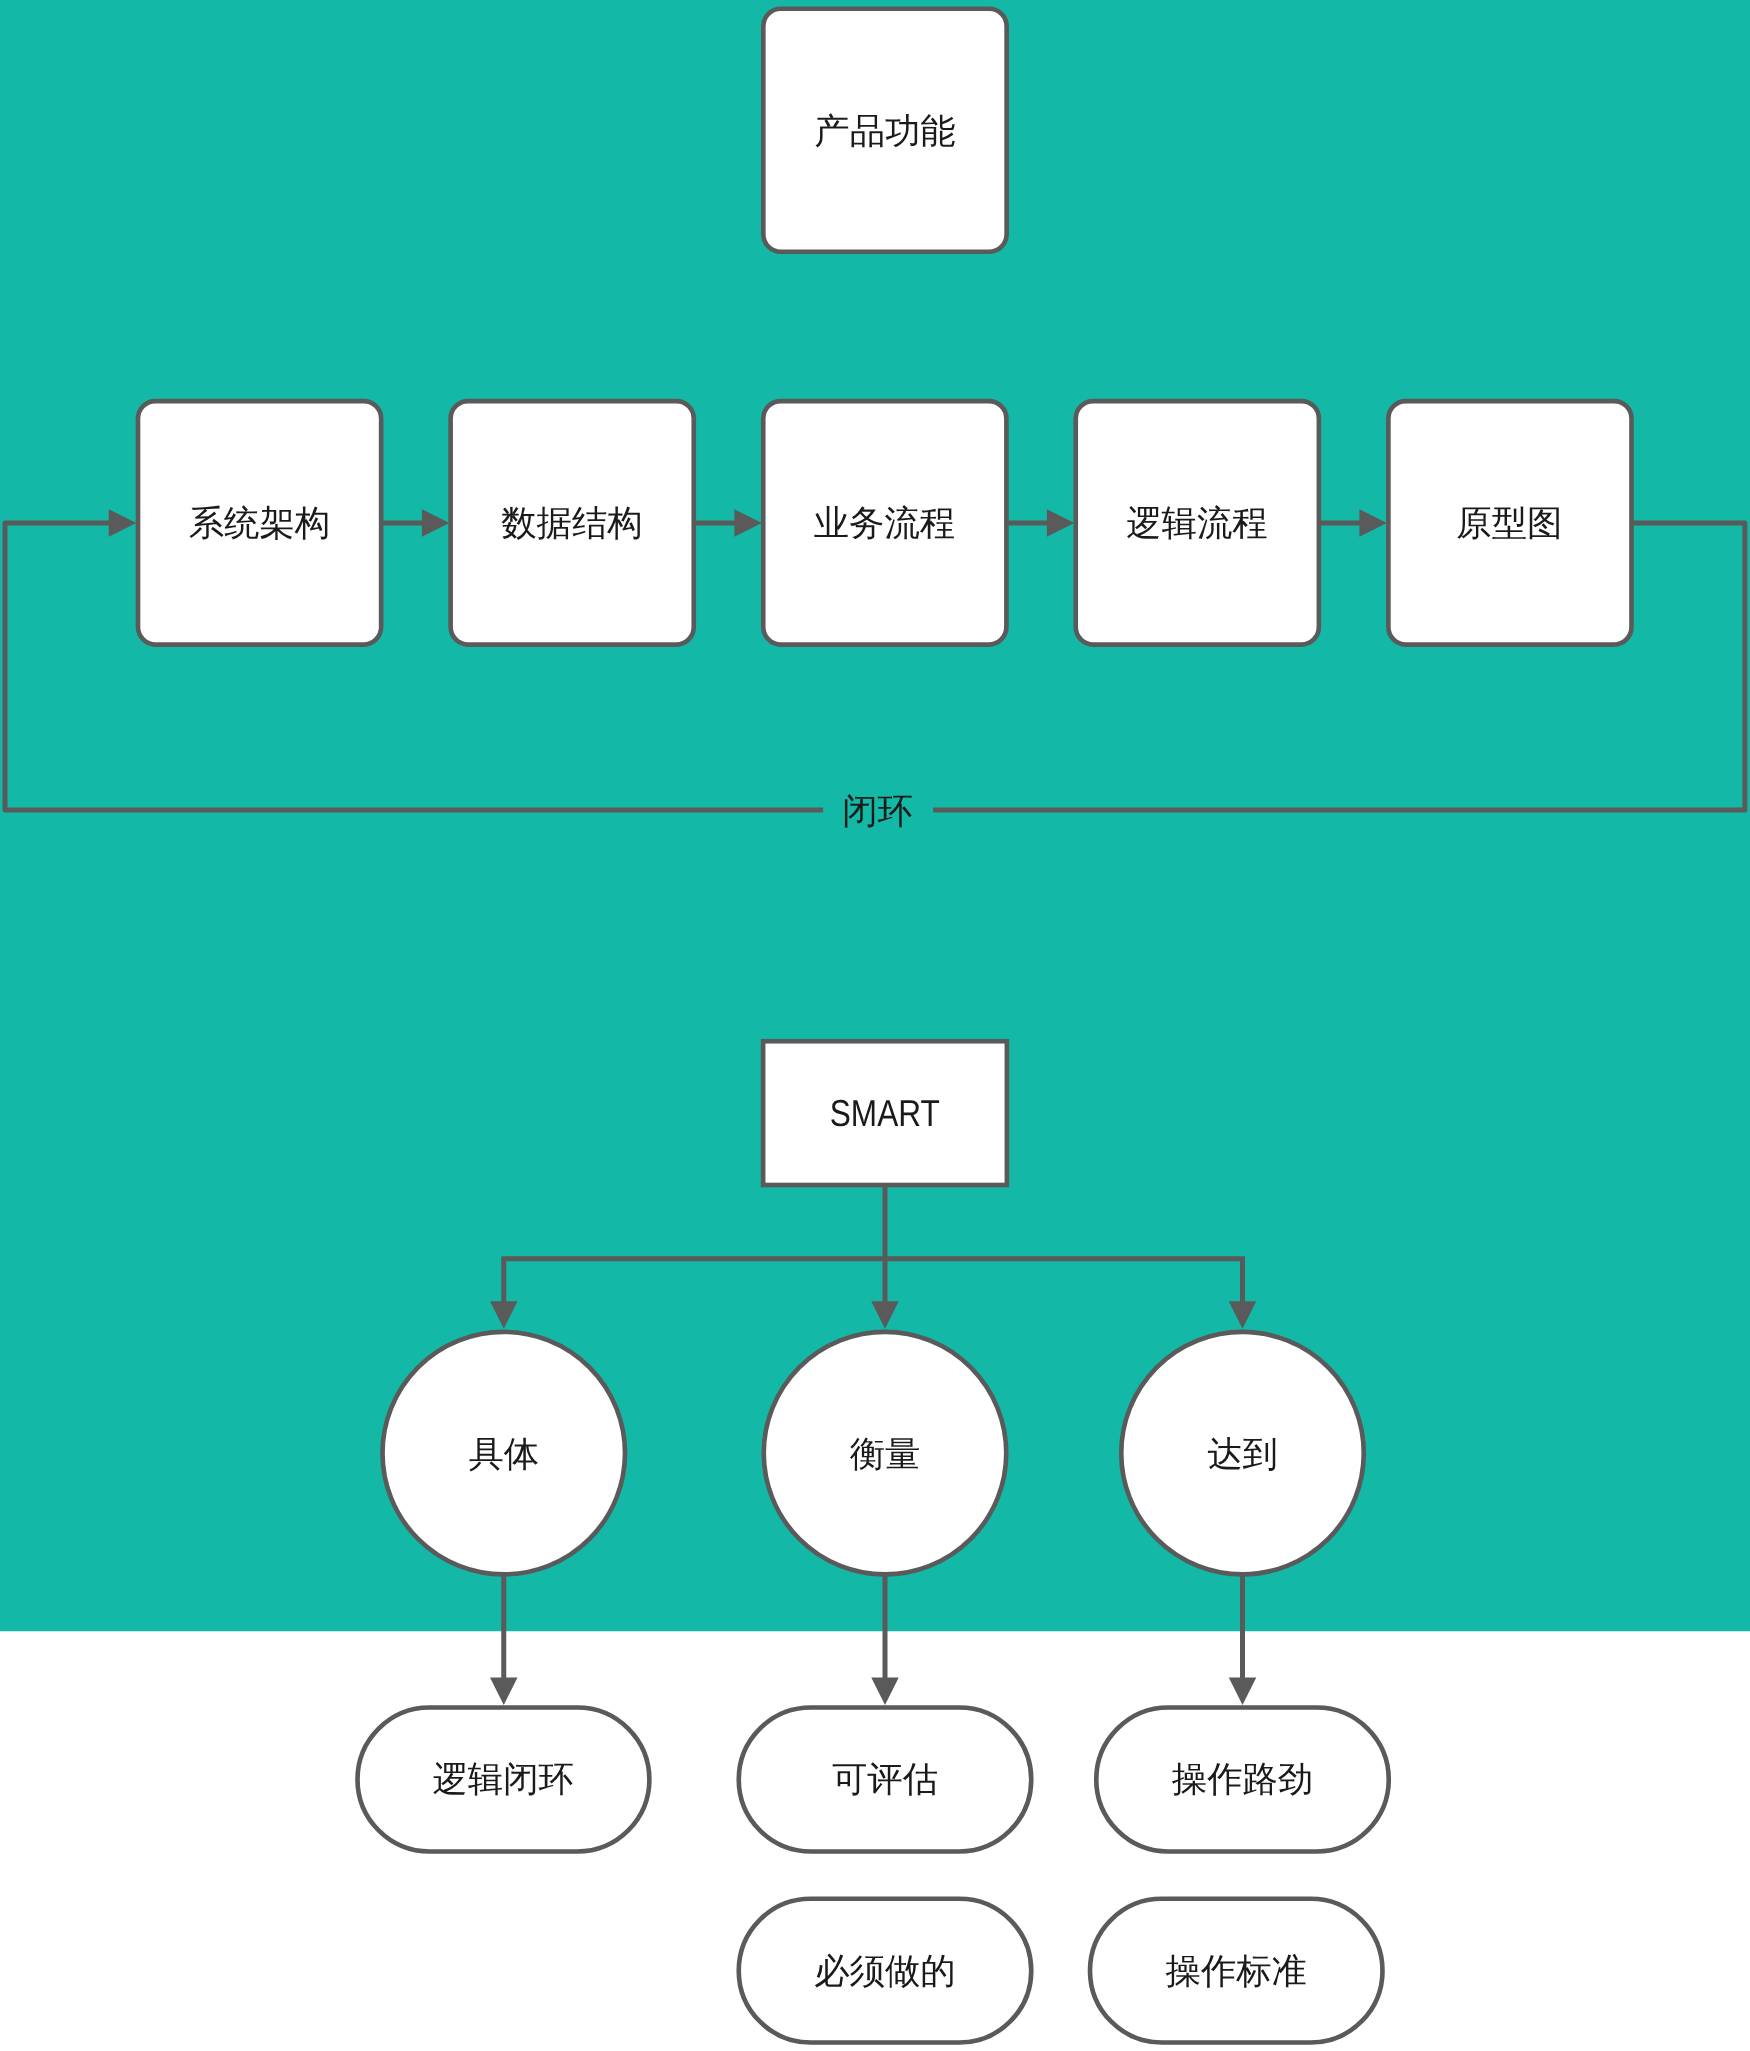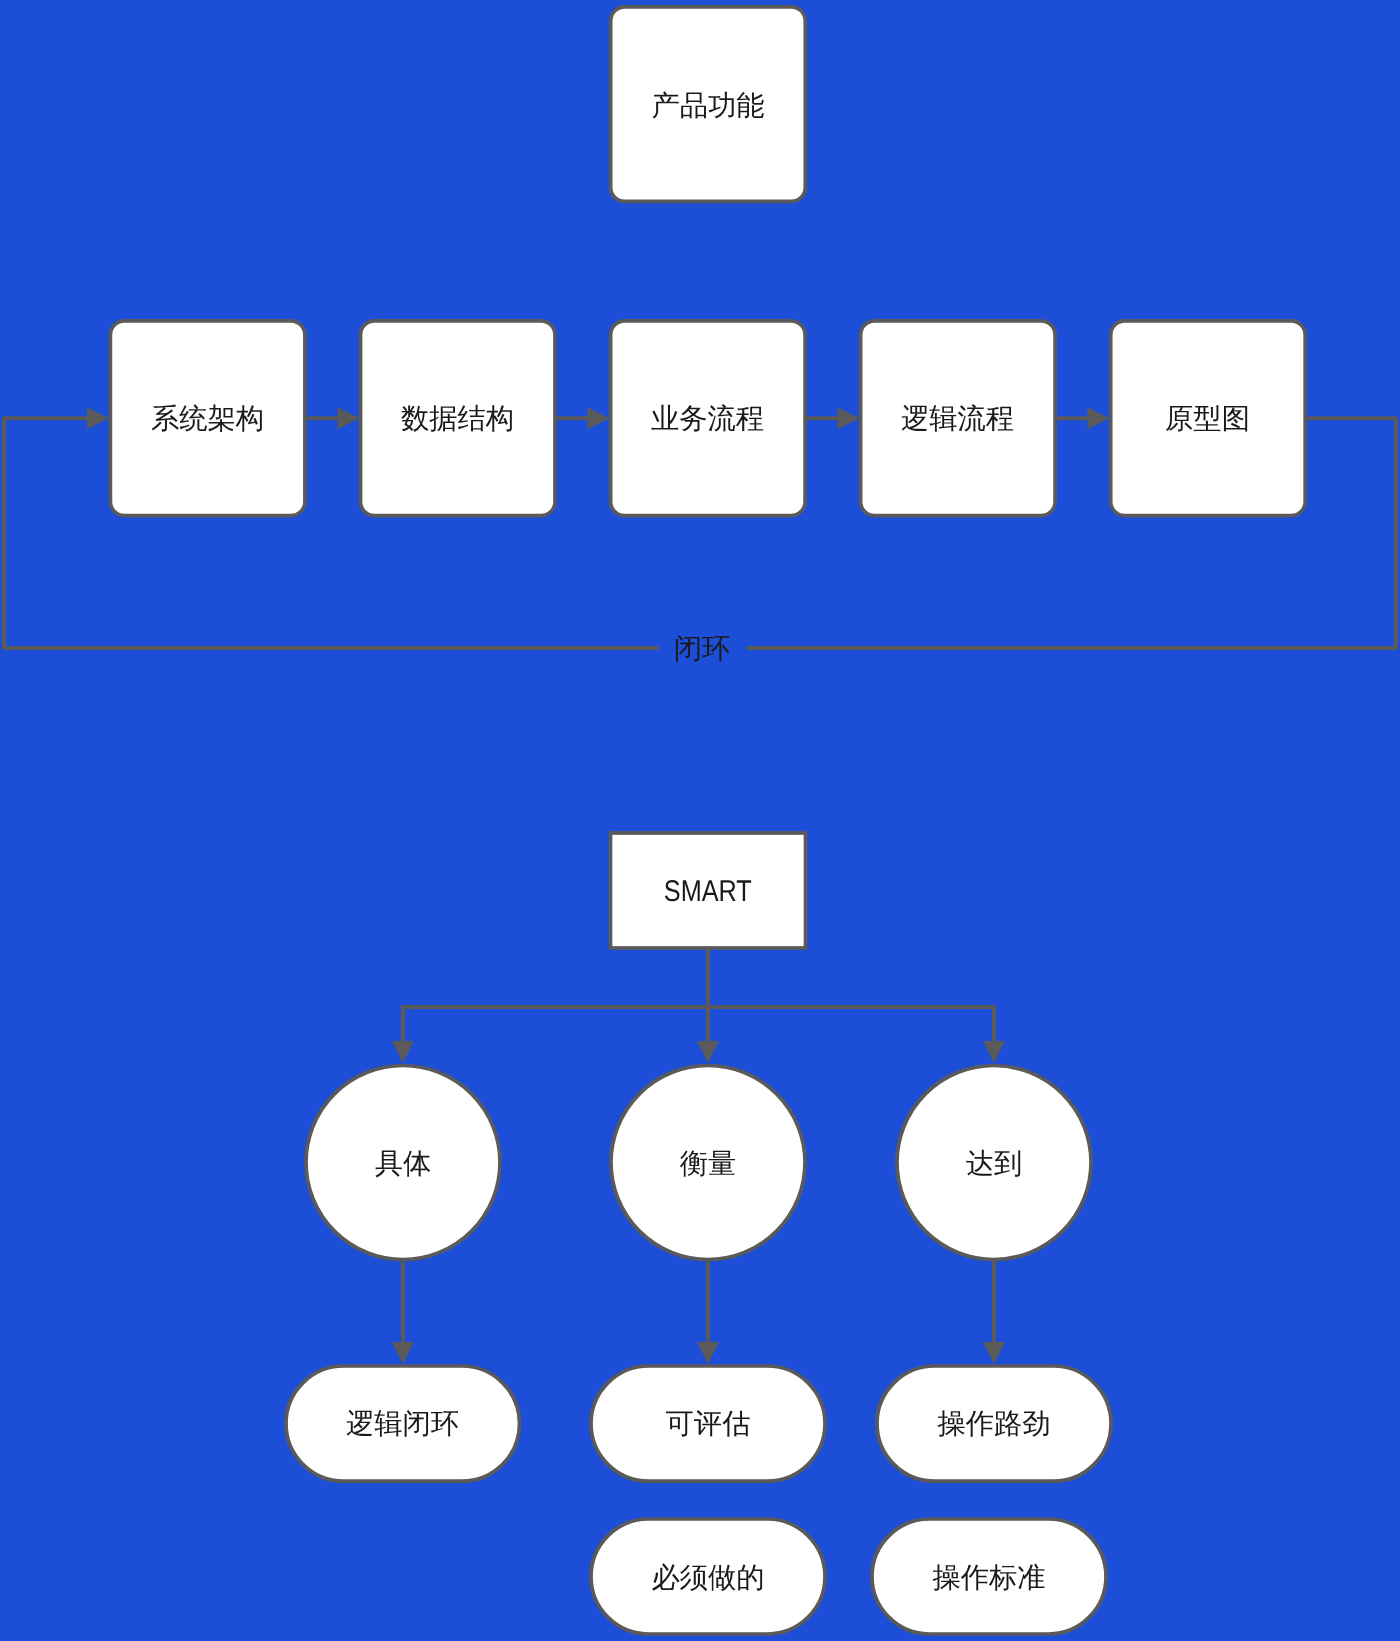--- a/index.html
+++ b/index.html
@@ -1,19 +1,19 @@
 <!DOCTYPE html>
 <html><head>
 <meta charset="utf-8">
 <title>Flow Diagram</title>
 <style>
   html,body{margin:0;padding:0;background:#ffffff;}
   body{width:1400px;height:1641px;overflow:hidden;
        font-family:"Liberation Sans",sans-serif;}
-  #canvas{position:relative;width:1400px;height:1641px;background:#1d4ed8;
+  #canvas{position:relative;width:1400px;height:1305px;background:#14b8a6;
            will-change:transform;transform:translateZ(0);}
   svg{position:absolute;left:0;top:0;}
   .nodeText{font-family:"Liberation Sans",sans-serif;font-size:28.3px;fill:#1a1a1a;
             -webkit-font-smoothing:antialiased;text-rendering:geometricPrecision;
             dominant-baseline:central;text-anchor:middle;}
   .shape{fill:#ffffff;stroke:#5a5a5a;stroke-width:3.7;}
   .conn{fill:none;stroke:#5a5a5a;stroke-width:4;stroke-linecap:butt;stroke-linejoin:round;}
   .head{fill:#5a5a5a;stroke:none;}
   .smartText{font-size:30px;}
 </style>

